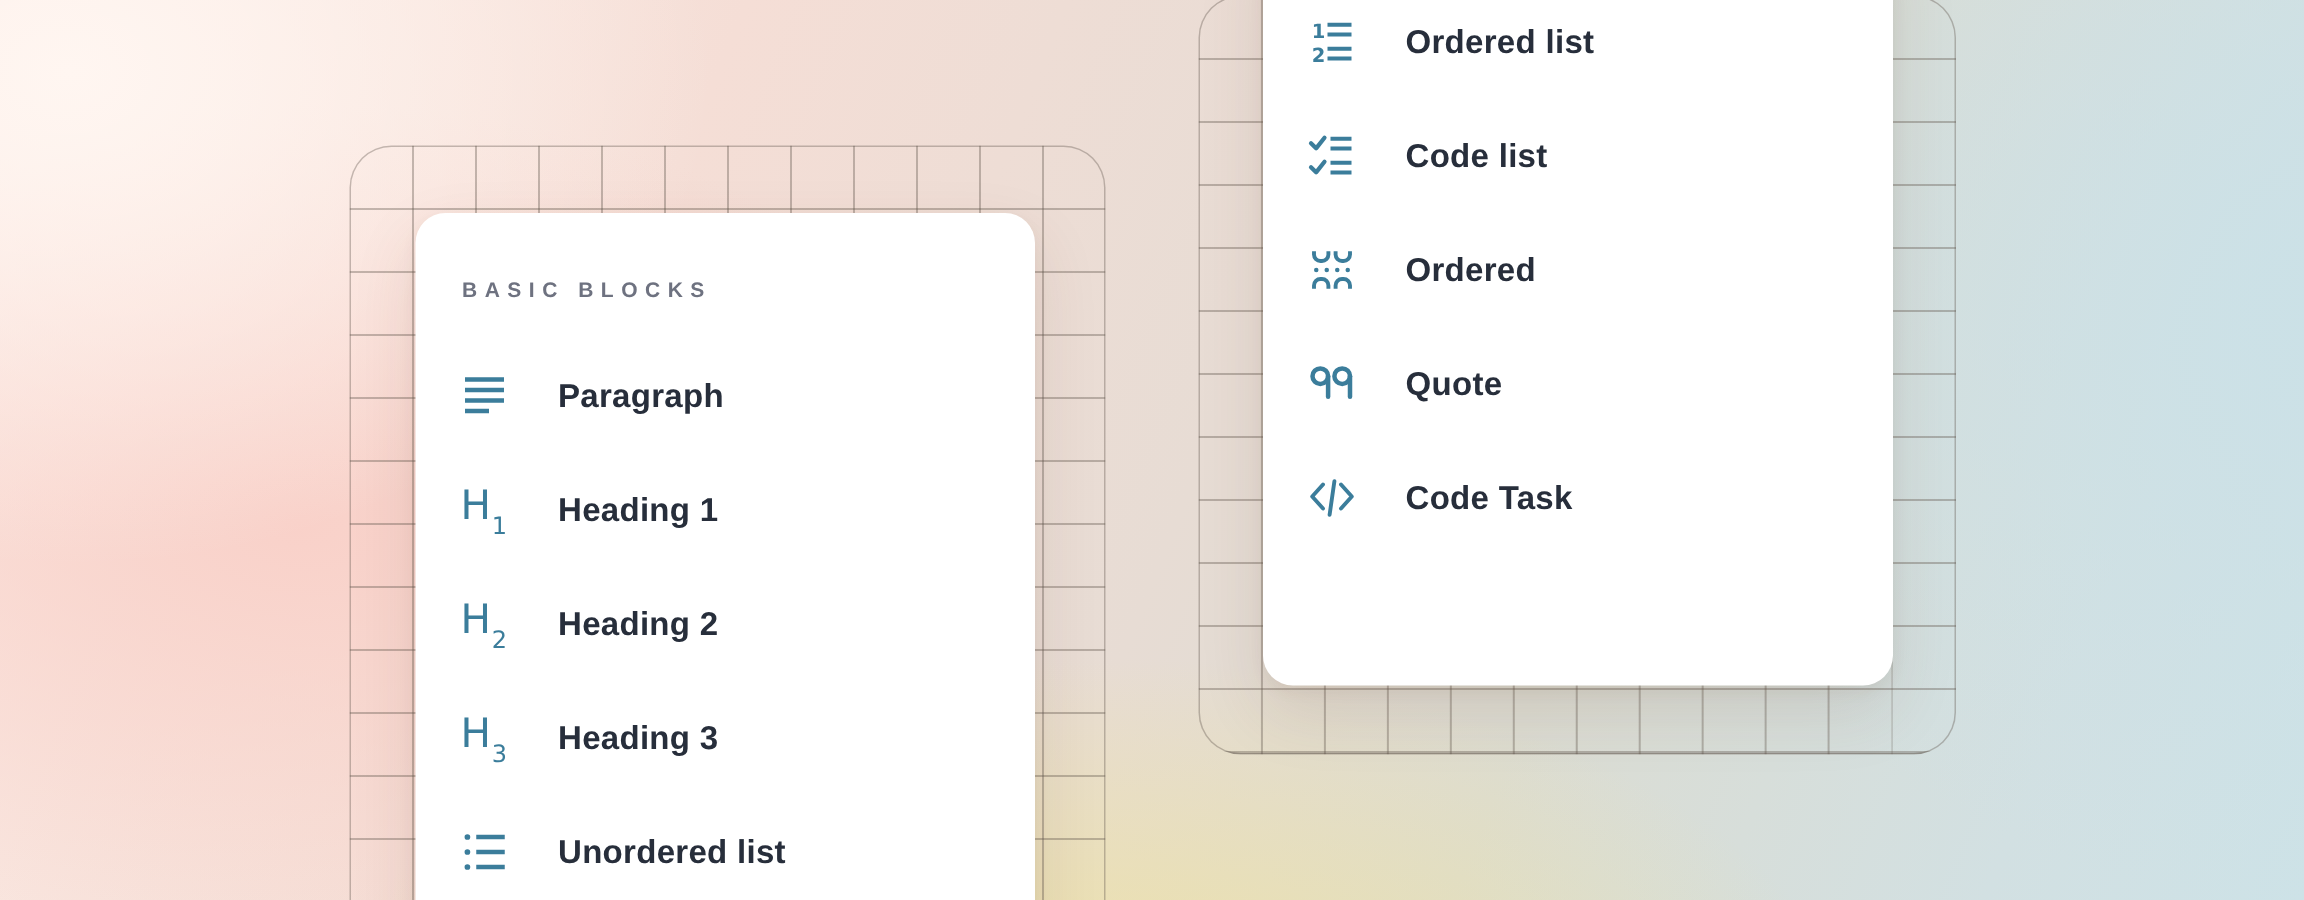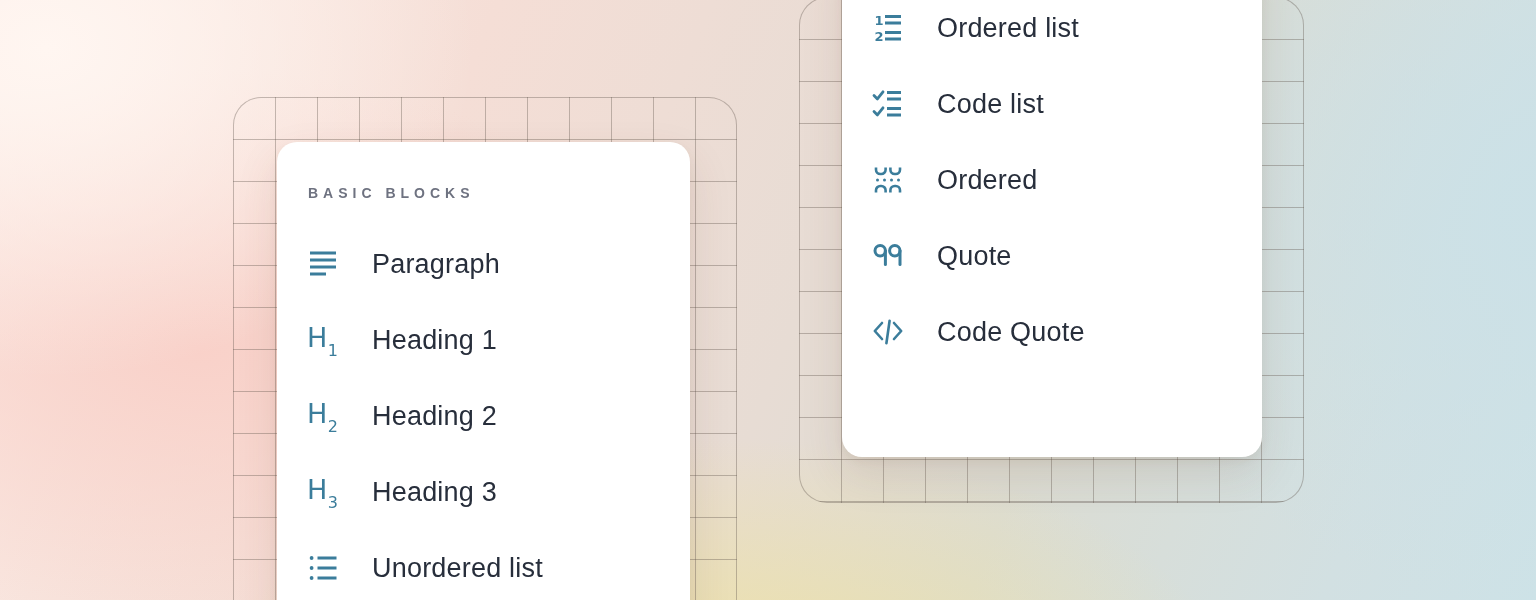--- a/index.html
+++ b/index.html
@@ -61,22 +61,22 @@
     height:32px;
     flex:none;
     color:var(--teal);
     display:flex;
     align-items:center;
     justify-content:flex-start;
   }
   .menu-item .icon svg{width:32px;height:32px;display:block;}
   .menu-item .label{
     margin-left:33px;
-    font-size:27px;
-    font-weight:400;
+    font-size:22px;
+    font-weight:700;
     color:var(--text);
     letter-spacing:0.2px;
     white-space:nowrap;
   }
   .hx{
     font-family:"DejaVu Sans", sans-serif;
     font-size:27px;
     font-weight:400;
     color:var(--teal);
     line-height:1;
@@ -203,15 +203,15 @@
   </div>
 
   <div class="menu-item">
     <span class="icon">
       <svg viewBox="0 0 32 32" fill="none" stroke="currentColor" stroke-width="2.6" stroke-linecap="round" stroke-linejoin="round">
         <path d="M10 7l-7.2 8L10 23"></path>
         <path d="M22 7l7.2 8L22 23"></path>
         <path d="M17.6 4.8l-3.2 22.4"></path>
       </svg>
     </span>
-    <span class="label">Code Quote</span>
+    <span class="label">Code Task</span>
   </div>
 </div>
 
 </body></html>

